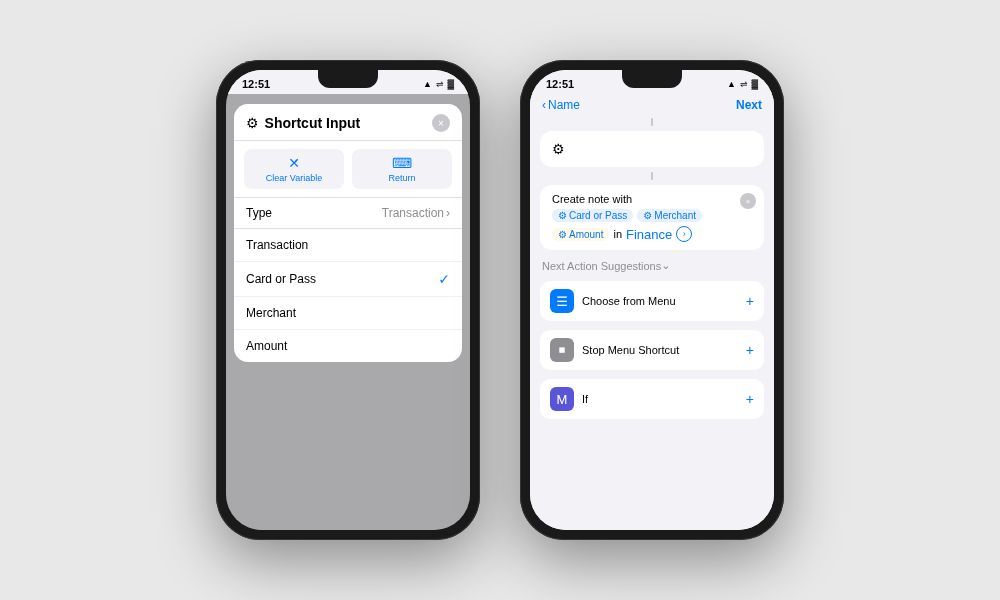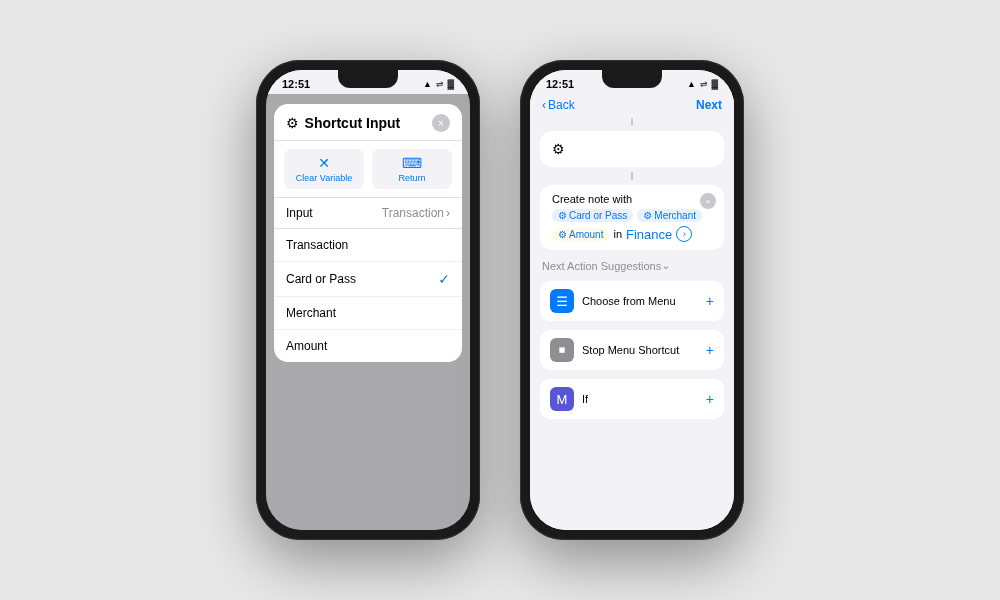--- a/index.html
+++ b/index.html
@@ -10,21 +10,21 @@
       display: flex;
       align-items: center;
       justify-content: center;
       gap: 40px;
       font-family: -apple-system, BlinkMacSystemFont, 'SF Pro Display', 'Helvetica Neue', sans-serif;
       overflow: hidden;
     }
 
     
     .phone {
-      width: 224px;
+      width: 264px;
       height: 480px;
       background: #1a1a1a;
       border-radius: 44px;
       padding: 10px;
       position: relative;
       box-shadow: 0 20px 60px rgba(0,0,0,0.4), inset 0 0 0 1px #333;
     }
     .phone-inner {
       width: 100%;
       height: 100%;
@@ -394,21 +394,21 @@
             <span class="modal-btn-icon">✕</span>
             <span class="modal-btn-label">Clear Variable</span>
           </div>
           <div class="modal-btn">
             <span class="modal-btn-icon">⌨</span>
             <span class="modal-btn-label">Return</span>
           </div>
         </div>
 
         <div class="modal-type-row">
-          <span class="modal-type-label">Input</span>
+          <span class="modal-type-label">Type</span>
           <span class="modal-type-value">
             <span>Transaction</span>
             <span>›</span>
           </span>
         </div>
 
         <div class="modal-list">
           <div class="modal-list-item">
             <span>Transaction</span>
           </div>
@@ -439,21 +439,21 @@
         <span>⇌</span>
         <span>▓</span>
       </div>
     </div>
 
     <div class="editor-content">
 
       <div class="nav-bar">
         <div class="nav-back">
           <span>‹</span>
-          <span>Back</span>
+          <span>Name</span>
         </div>
         <div class="nav-done">Next</div>
       </div>
 
       <div class="editor-scroll">
 
         <div class="action-connector"></div>
 
         <div class="action-block">
           <span class="action-icon">⚙</span>

